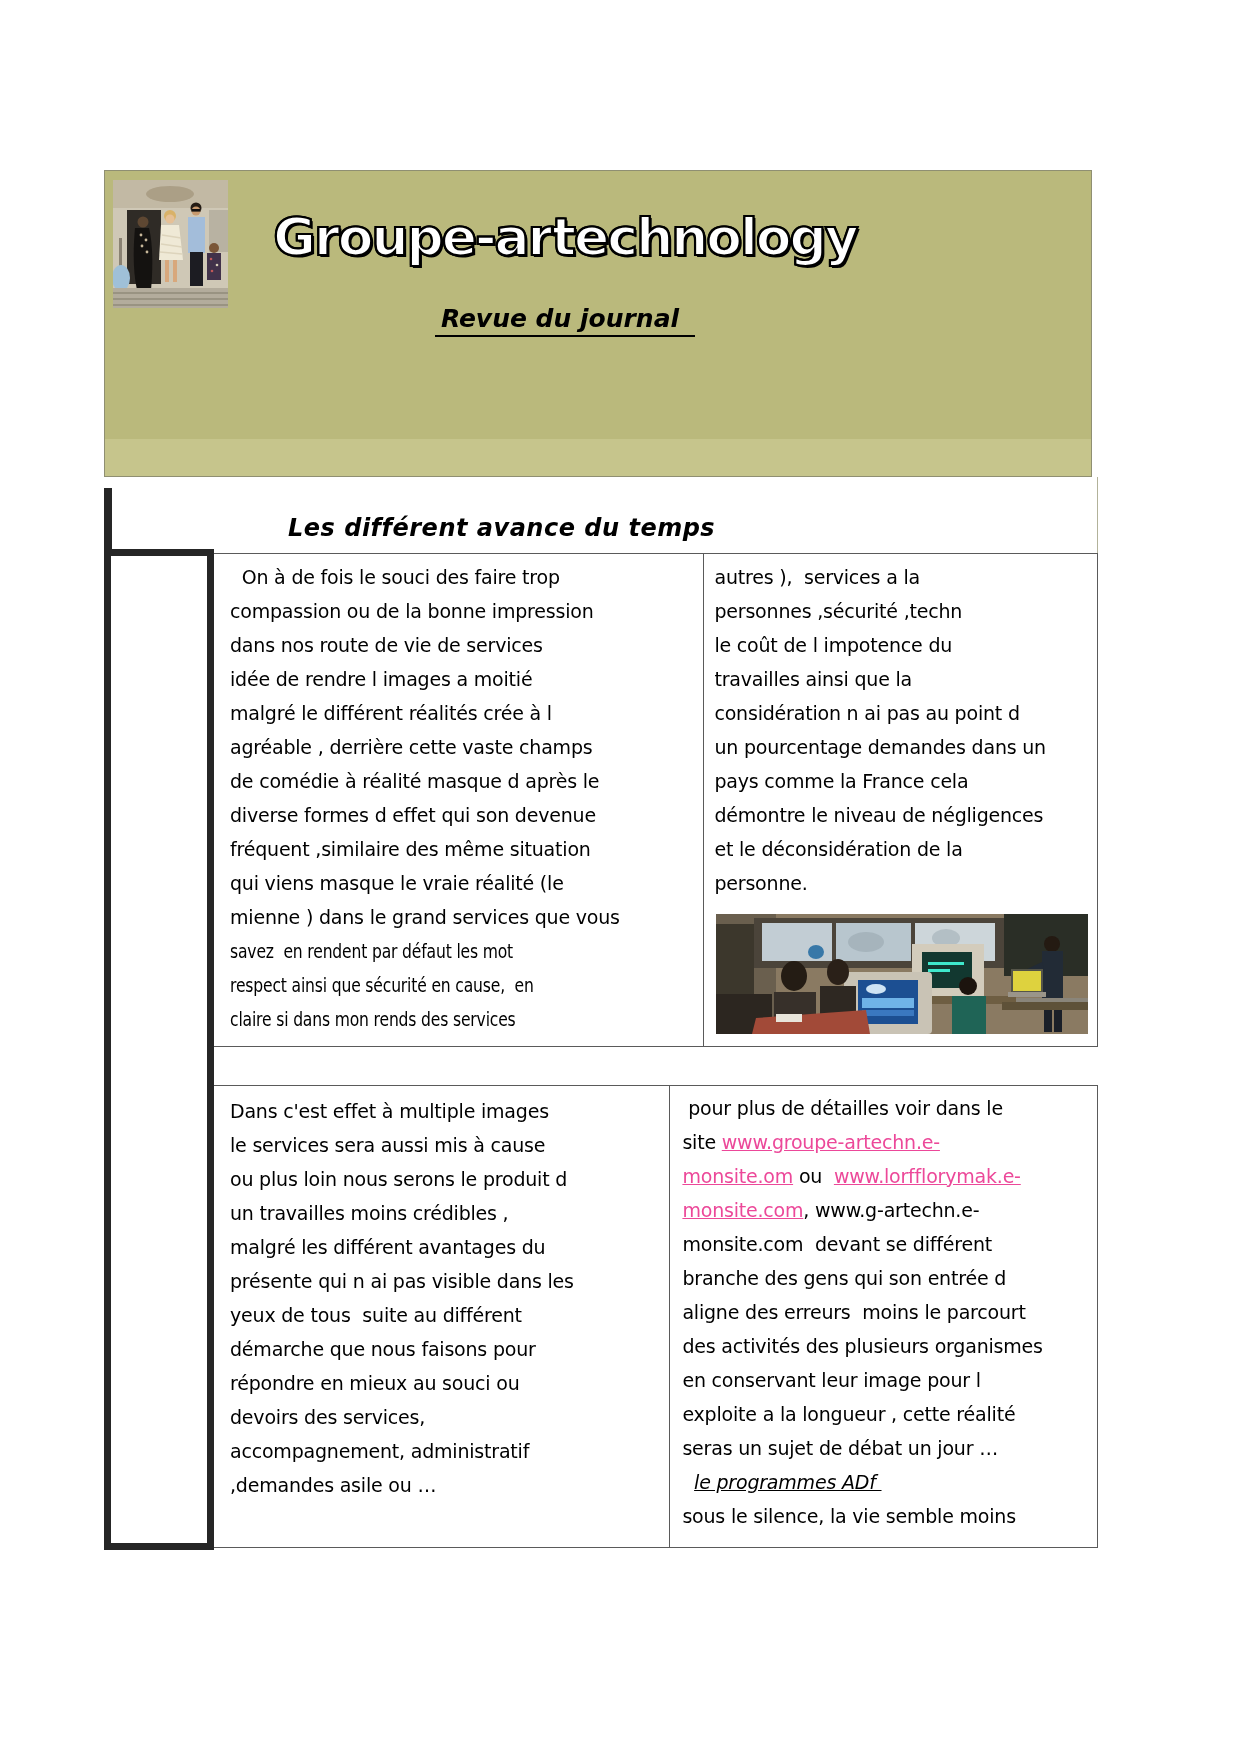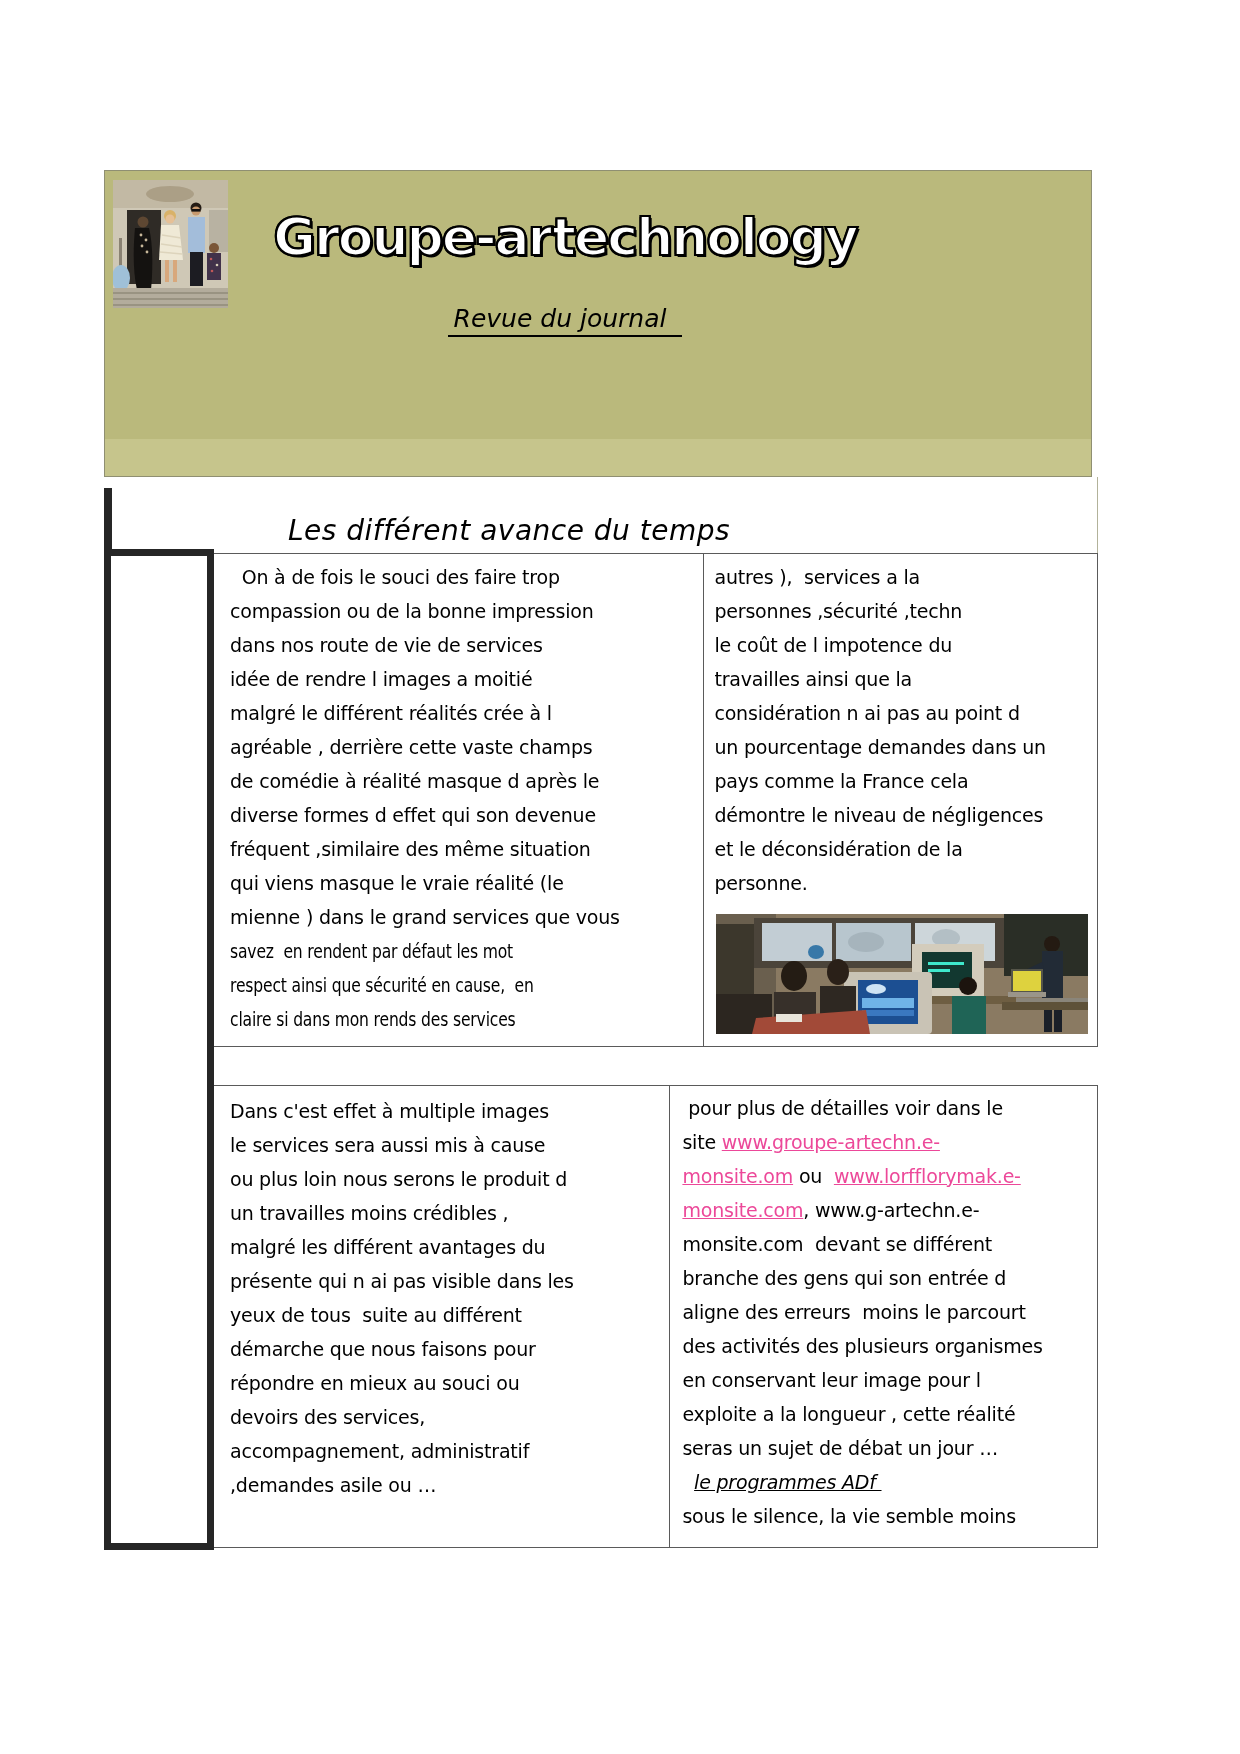--- a/index.html
+++ b/index.html
@@ -9,33 +9,33 @@
   
   .header-banner{position:absolute;left:104px;top:170px;width:988px;height:307px;
                  background:#bab97c;border:1px solid #8f8f72;box-sizing:border-box;}
   .header-banner .light-strip{position:absolute;left:0;bottom:0;width:100%;height:37px;background:#c6c58c;}
   .header-photo{position:absolute;left:8px;top:9px;width:115px;height:128px;display:block;}
   .big-title{position:absolute;left:160px;top:36px;width:600px;text-align:center;
              font-size:52px;font-weight:bold;letter-spacing:-2px;color:#ffffff;
              -webkit-text-stroke:2.2px #000;
              text-shadow:2px 2px 0 #000,-1px -1px 0 #000,1px -1px 0 #000,-1px 1px 0 #000;}
   .sub-title{position:absolute;left:280px;top:133px;width:360px;text-align:center;
-             font-size:25px;font-weight:normal;font-style:italic;}
+             font-size:25px;font-weight:bold;font-style:italic;}
   .sub-title span{display:inline-block;border-bottom:2px solid #000;padding:0 16px 2px 6px;}
 
   
   .deco-bar{position:absolute;left:104px;top:488px;width:8px;height:62px;background:#262626;}
   .deco-box{position:absolute;left:104px;top:549px;width:110px;height:1001px;
             border:7px solid #262626;background:#fff;box-sizing:border-box;}
 
   .gap-line{position:absolute;left:1097px;top:477px;width:1px;height:77px;background:#b2b29a;}
 
   
-  .section-title{position:absolute;left:288px;top:514px;font-size:28px;
-                 font-weight:normal;font-style:italic;letter-spacing:0.5px;}
+  .section-title{position:absolute;left:288px;top:514px;font-size:24px;
+                 font-weight:bold;font-style:italic;letter-spacing:0.5px;}
 
   
   .art-table{position:absolute;background:#fff;border-top:1px solid #5a5a5a;
              border-right:1px solid #5a5a5a;border-bottom:1px solid #5a5a5a;
              box-sizing:border-box;display:flex;}
   #table1{left:214px;top:553px;width:884px;height:494px;}
   #table2{left:214px;top:1085px;width:884px;height:463px;}
   .cell{box-sizing:border-box;font-size:19px;line-height:34px;letter-spacing:-0.2px;}
   .cell-divider{border-right:1px solid #5a5a5a;}
   #table1 .c-left {width:491px;padding:6px 2px 0 16px;}

